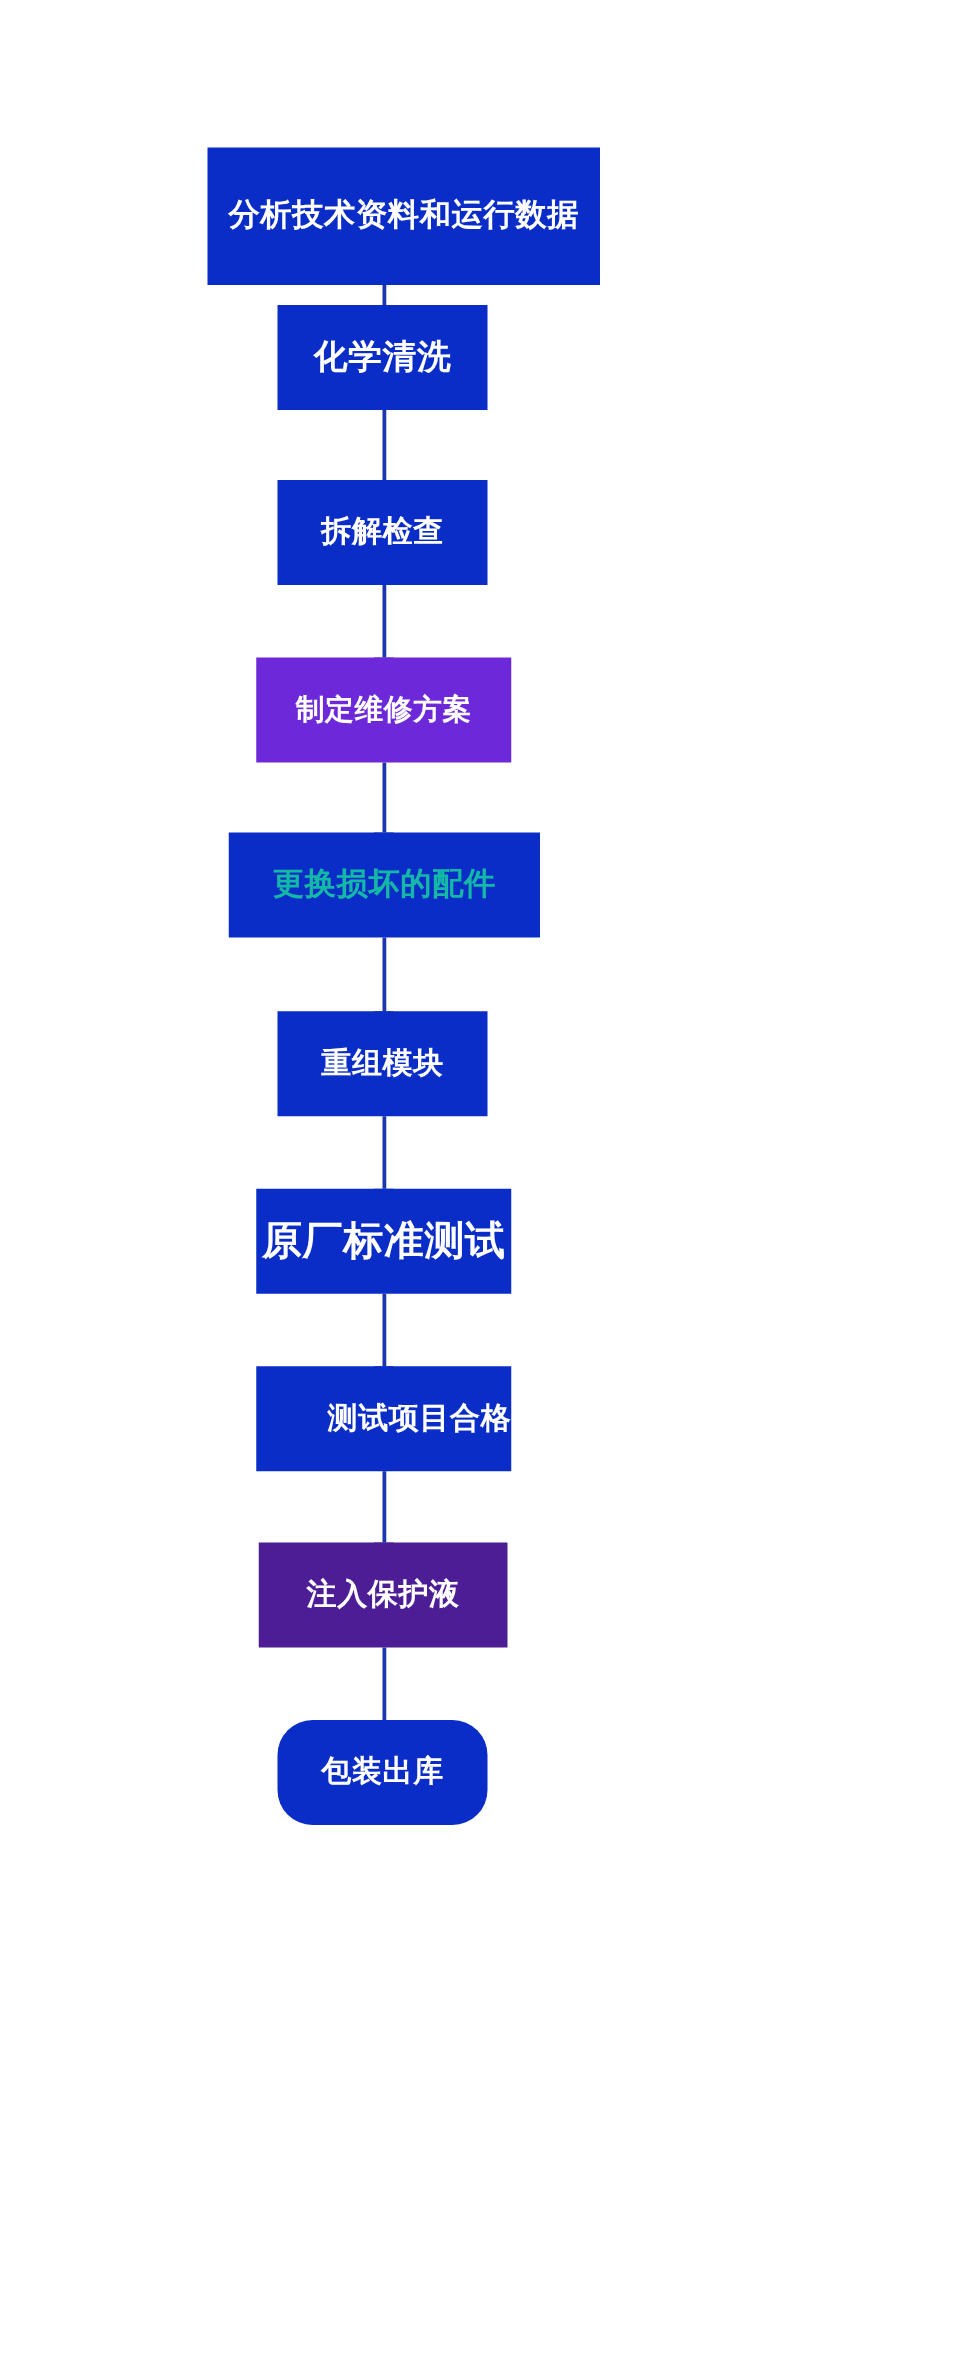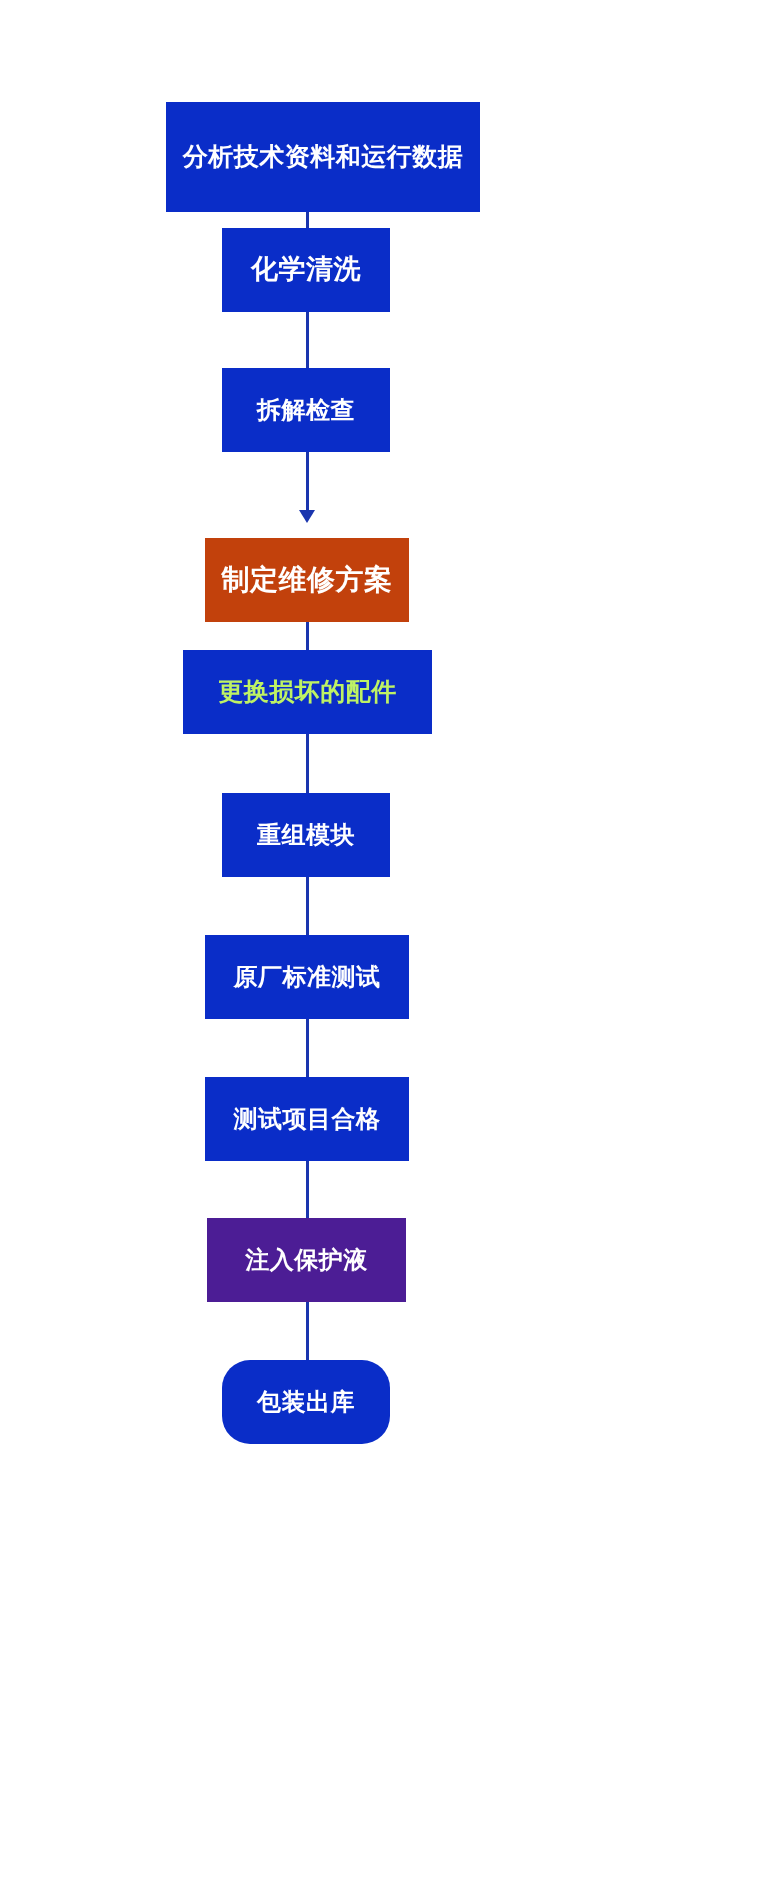--- a/index.html
+++ b/index.html
@@ -10,21 +10,21 @@
   }
   body {
     font-family: "Liberation Sans", "DejaVu Sans", sans-serif;
   }
   #flowchart-canvas {
     position: relative;
     width: 777px;
     height: 1604px;
     background: #ffffff;
     overflow: hidden;
-    margin: 0 auto;
+    margin: 16px auto;
   }
   .node-box {
     position: absolute;
     display: flex;
     align-items: center;
     justify-content: center;
     box-sizing: border-box;
     background: #0a2dc8;
     color: #ffffff;
     font-weight: 700;
@@ -101,33 +101,33 @@
     </div>
     <div class="node-box" style="left: 166px; top: 102px; width: 314px; height: 110px; background: rgb(10, 45, 200); color: rgb(255, 255, 255); font-size: 25px;">
       <span class="node-label">分析技术资料和运行数据</span>
     </div>
     <div class="node-box" style="left: 222px; top: 228px; width: 168px; height: 84px; background: rgb(10, 45, 200); color: rgb(255, 255, 255); font-size: 27px;">
       <span class="node-label">化学清洗</span>
     </div>
     <div class="node-box" style="left: 222px; top: 368px; width: 168px; height: 84px; background: rgb(10, 45, 200); color: rgb(255, 255, 255); font-size: 24px; justify-content: center;">
       <span class="node-label">拆解检查</span>
     </div>
-    <div class="node-box" style="left: 205px; top: 538px; width: 204px; height: 84px; background: #c2410c; color: rgb(255, 255, 255); font-size: 28px;">
+    <div class="node-box" style="left: 205px; top: 510px; width: 204px; height: 84px; background: #6d28d9; color: rgb(255, 255, 255); font-size: 23px;">
       <span class="node-label">制定维修方案</span>
     </div>
-    <div class="node-box" style="left: 183px; top: 650px; width: 249px; height: 84px; background: rgb(10, 45, 200); color: #bef264; font-size: 25px;">
+    <div class="node-box" style="left: 183px; top: 650px; width: 249px; height: 84px; background: rgb(10, 45, 200); color: #14b8a6; font-size: 25px;">
       <span class="node-label">更换损坏的配件</span>
     </div>
     <div class="node-box" style="left: 222px; top: 793px; width: 168px; height: 84px; background: rgb(10, 45, 200); color: rgb(255, 255, 255); font-size: 24px;">
       <span class="node-label">重组模块</span>
     </div>
-    <div class="node-box" style="left: 205px; top: 935px; width: 204px; height: 84px; background: rgb(10, 45, 200); color: rgb(255, 255, 255); font-size: 24px;">
+    <div class="node-box" style="left: 205px; top: 935px; width: 204px; height: 84px; background: rgb(10, 45, 200); color: rgb(255, 255, 255); font-size: 32px;">
       <span class="node-label">原厂标准测试</span>
     </div>
-    <div class="node-box" style="left: 205px; top: 1077px; width: 204px; height: 84px; background: rgb(10, 45, 200); color: rgb(255, 255, 255); font-size: 24px;">
+    <div class="node-box" style="left: 205px; top: 1077px; width: 204px; height: 84px; background: rgb(10, 45, 200); color: rgb(255, 255, 255); font-size: 24px; justify-content: flex-end;">
       <span class="node-label">测试项目合格</span>
     </div>
     <div class="node-box" style="left: 207px; top: 1218px; width: 199px; height: 84px; background: #4c1d95; color: rgb(255, 255, 255); font-size: 24px;">
       <span class="node-label">注入保护液</span>
     </div>
     <div class="node-box" style="left: 222px; top: 1360px; width: 168px; height: 84px; background: rgb(10, 45, 200); color: rgb(255, 255, 255); font-size: 24px; border-radius: 28px;">
       <span class="node-label">包装出库</span>
     </div>
   </div>
 

